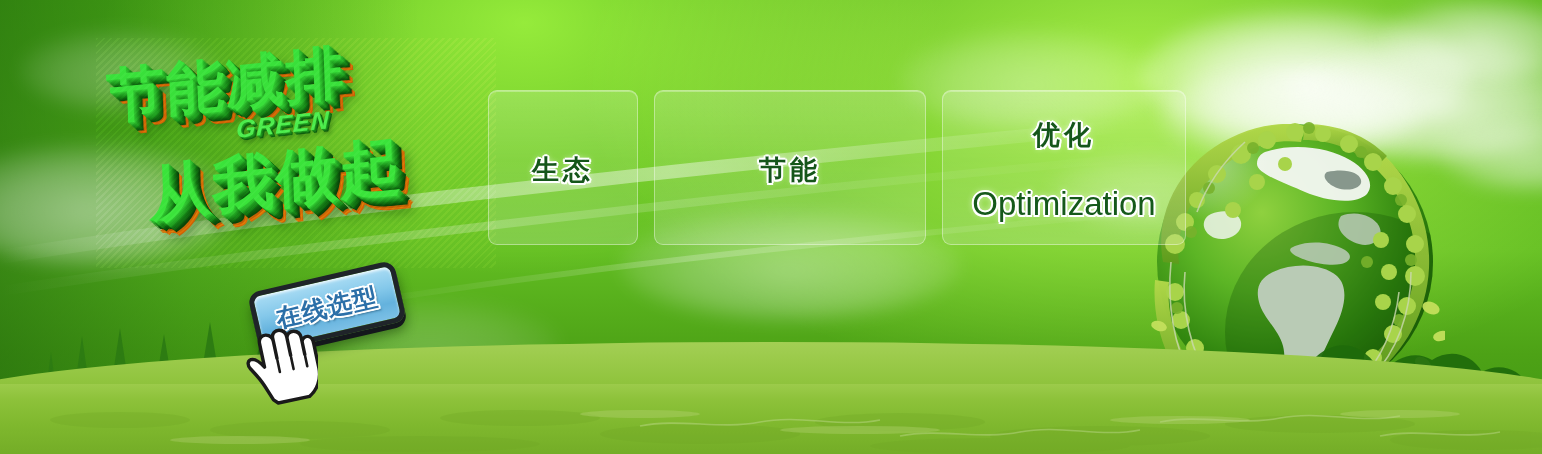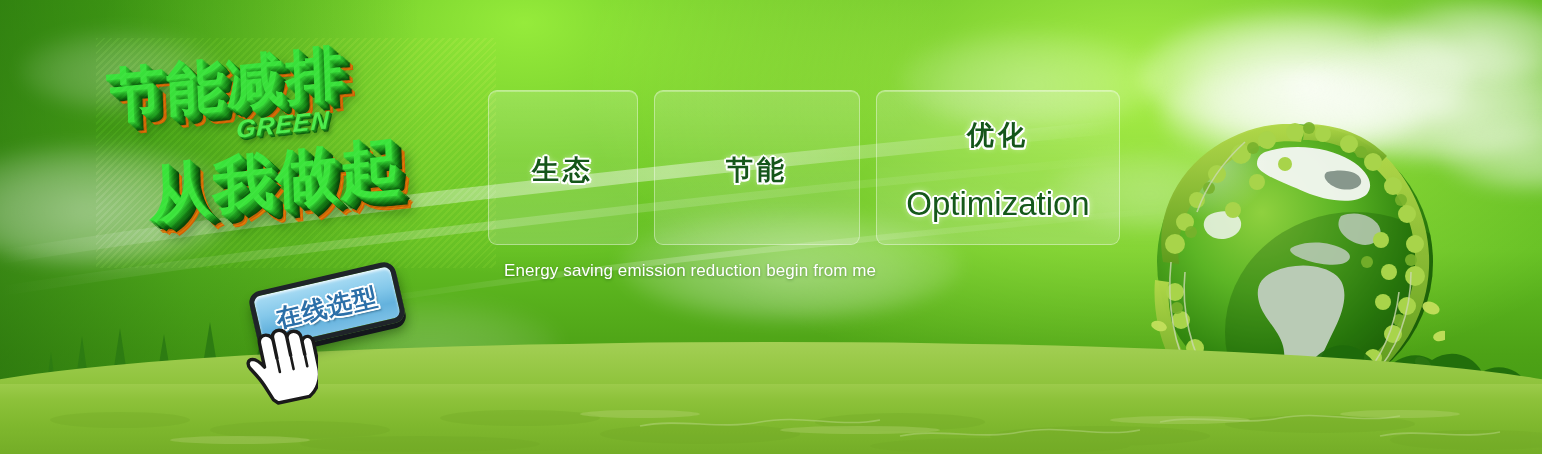--- a/index.html
+++ b/index.html
@@ -166,21 +166,21 @@
   }
   .card-en {
     font-size:33px; font-weight:normal; margin-top:32px;
     color:#15591a; white-space:nowrap;
     text-shadow:
       -1.5px -1.5px 0 #fff, 1.5px -1.5px 0 #fff, -1.5px 1.5px 0 #fff, 1.5px 1.5px 0 #fff,
       0 -2px 0 #fff, 0 2px 0 #fff, -2px 0 0 #fff, 2px 0 0 #fff,
       0 0 7px rgba(255,255,255,.95);
   }
   .card-1 { width:150px; }
-  .card-2 { width:206px; }
+  .card-2 { width:272px; }
   .card-3 { width:244px; }
 
   
   .tagline {
     position:absolute; left:504px; top:261px;
     font-size:17px; color:#ffffff; letter-spacing:.1px;
     text-shadow:0 1px 3px rgba(20,70,10,.45);
     white-space:nowrap;
   }
 </style>
@@ -450,15 +450,14 @@
       <div class="card-cn">节能</div>
     </div>
 
     <div class="card card-3">
       <div class="card-cn">优化</div>
       <div class="card-en">Optimization</div>
     </div>
 
   </div>
 
-  <div class="tagline">Energy saving emission reduction begin from me</div>
 
 </div>
 
 </body></html>

